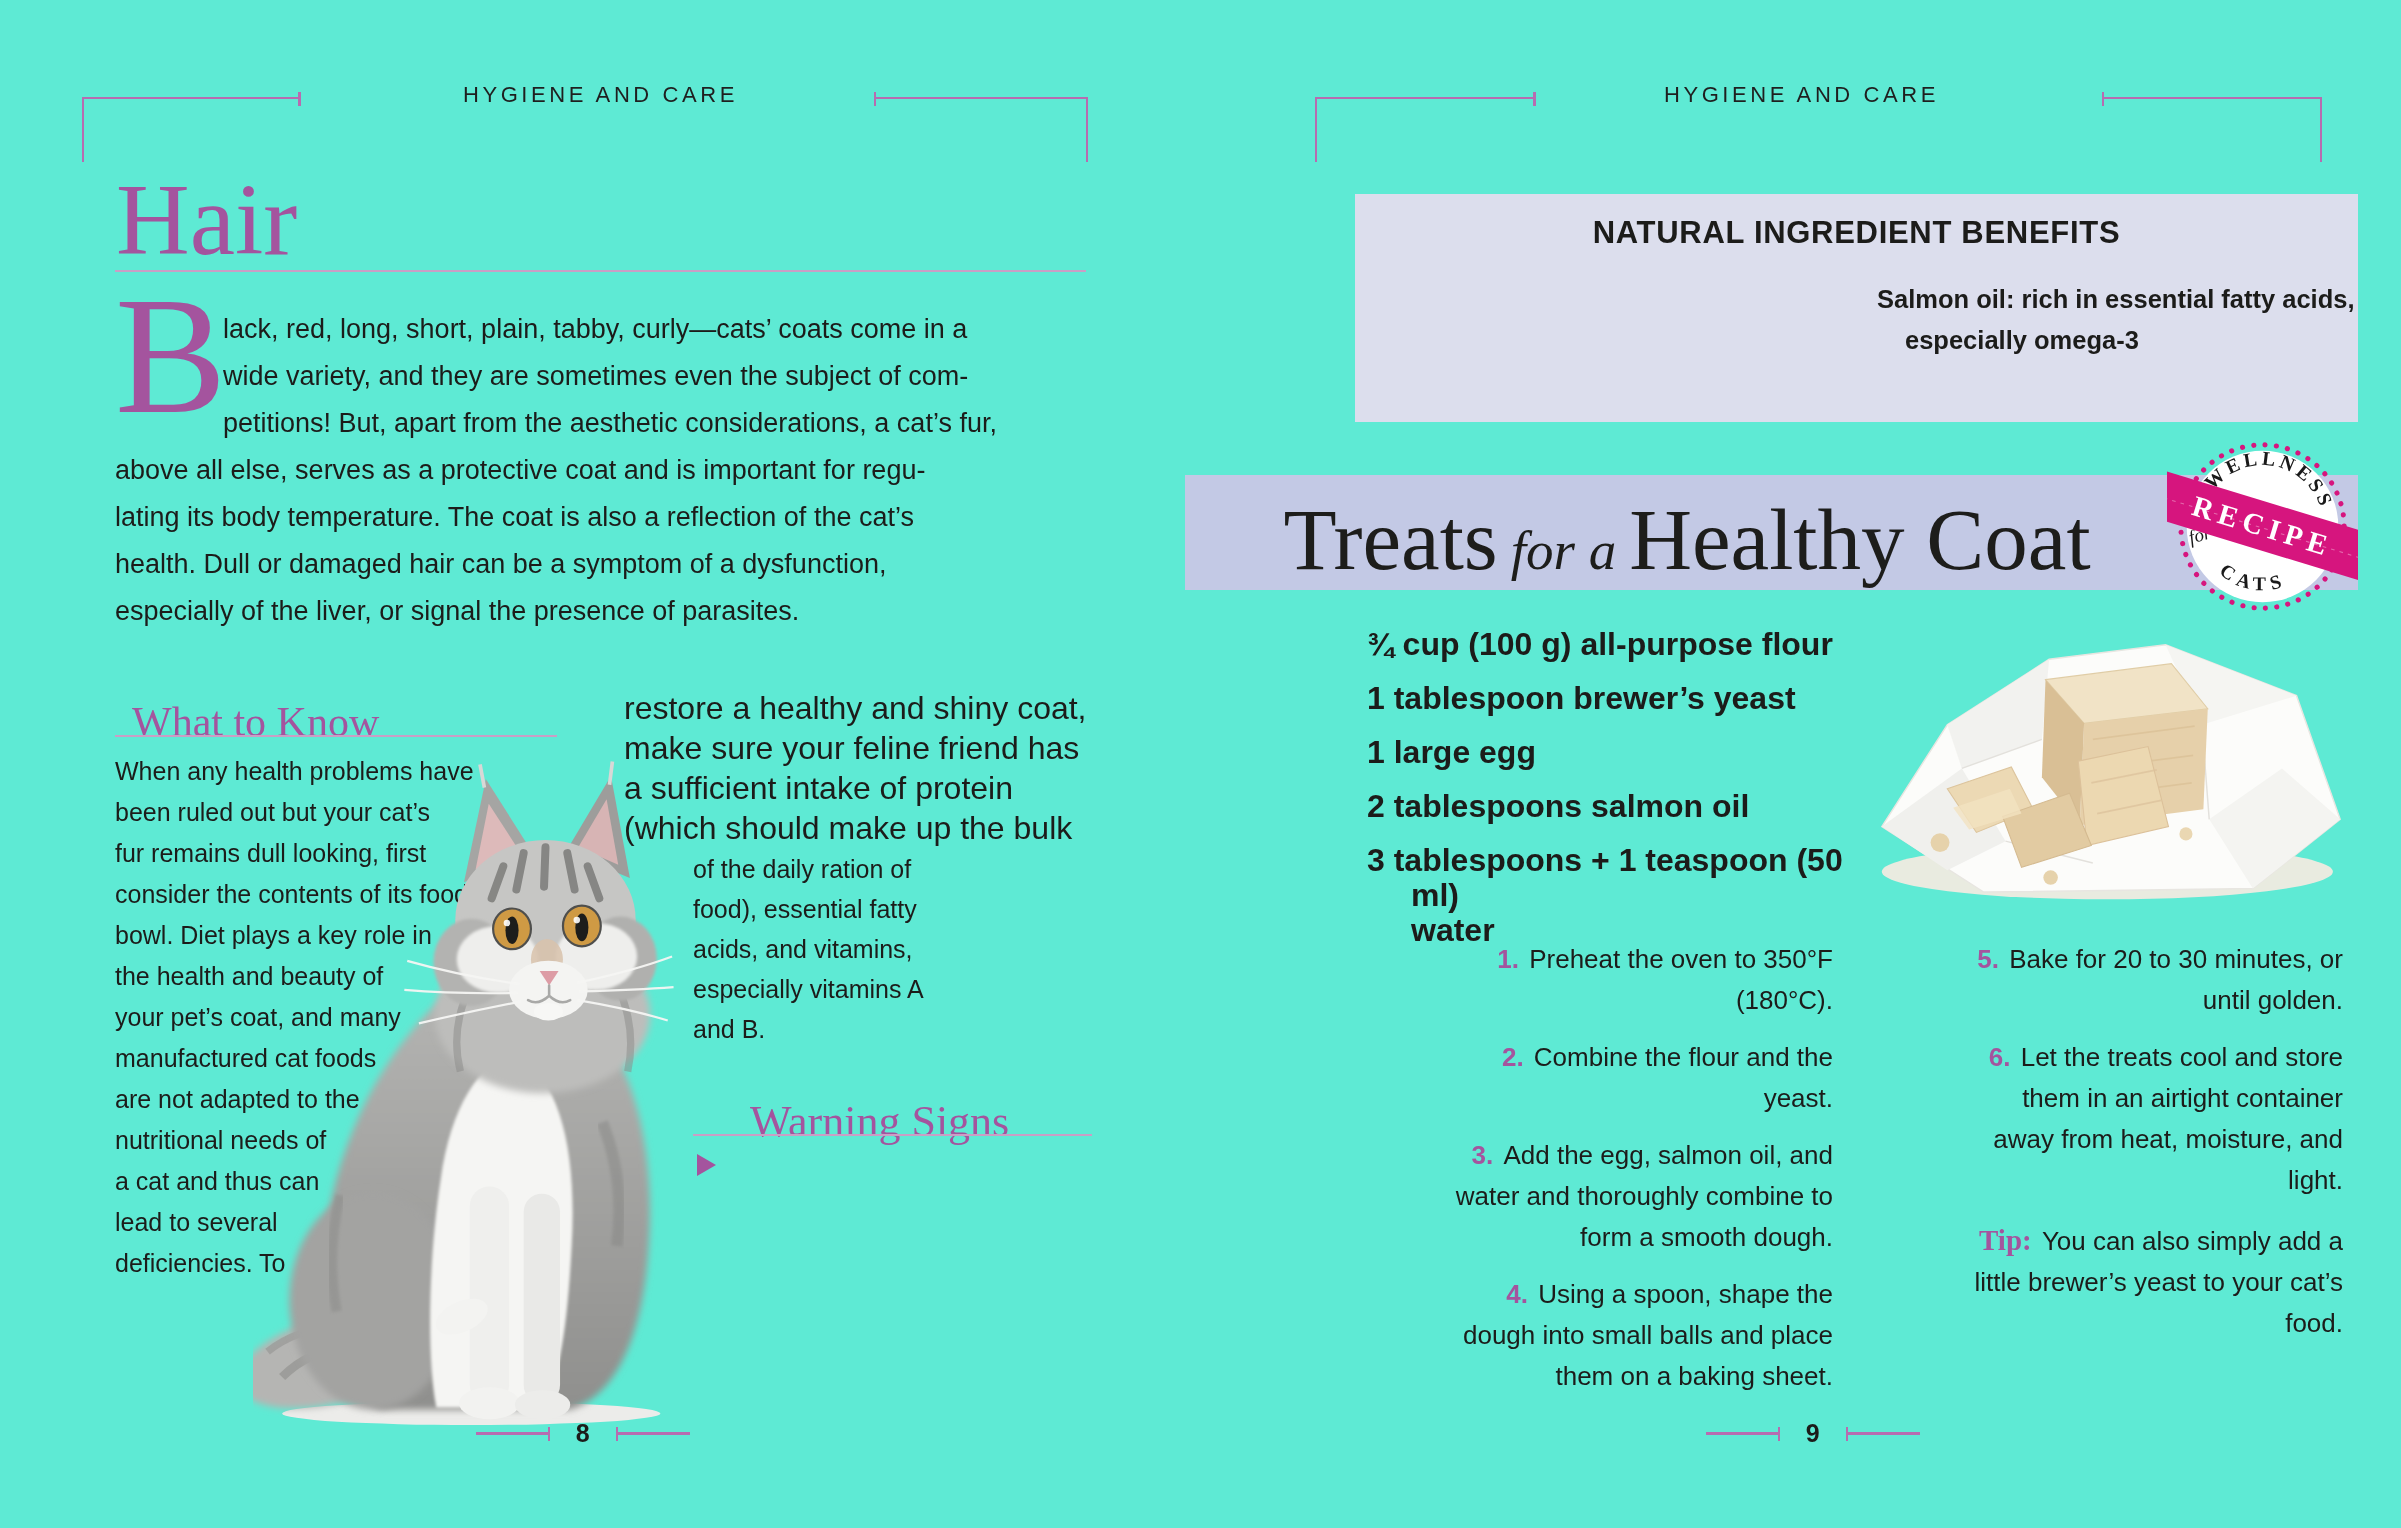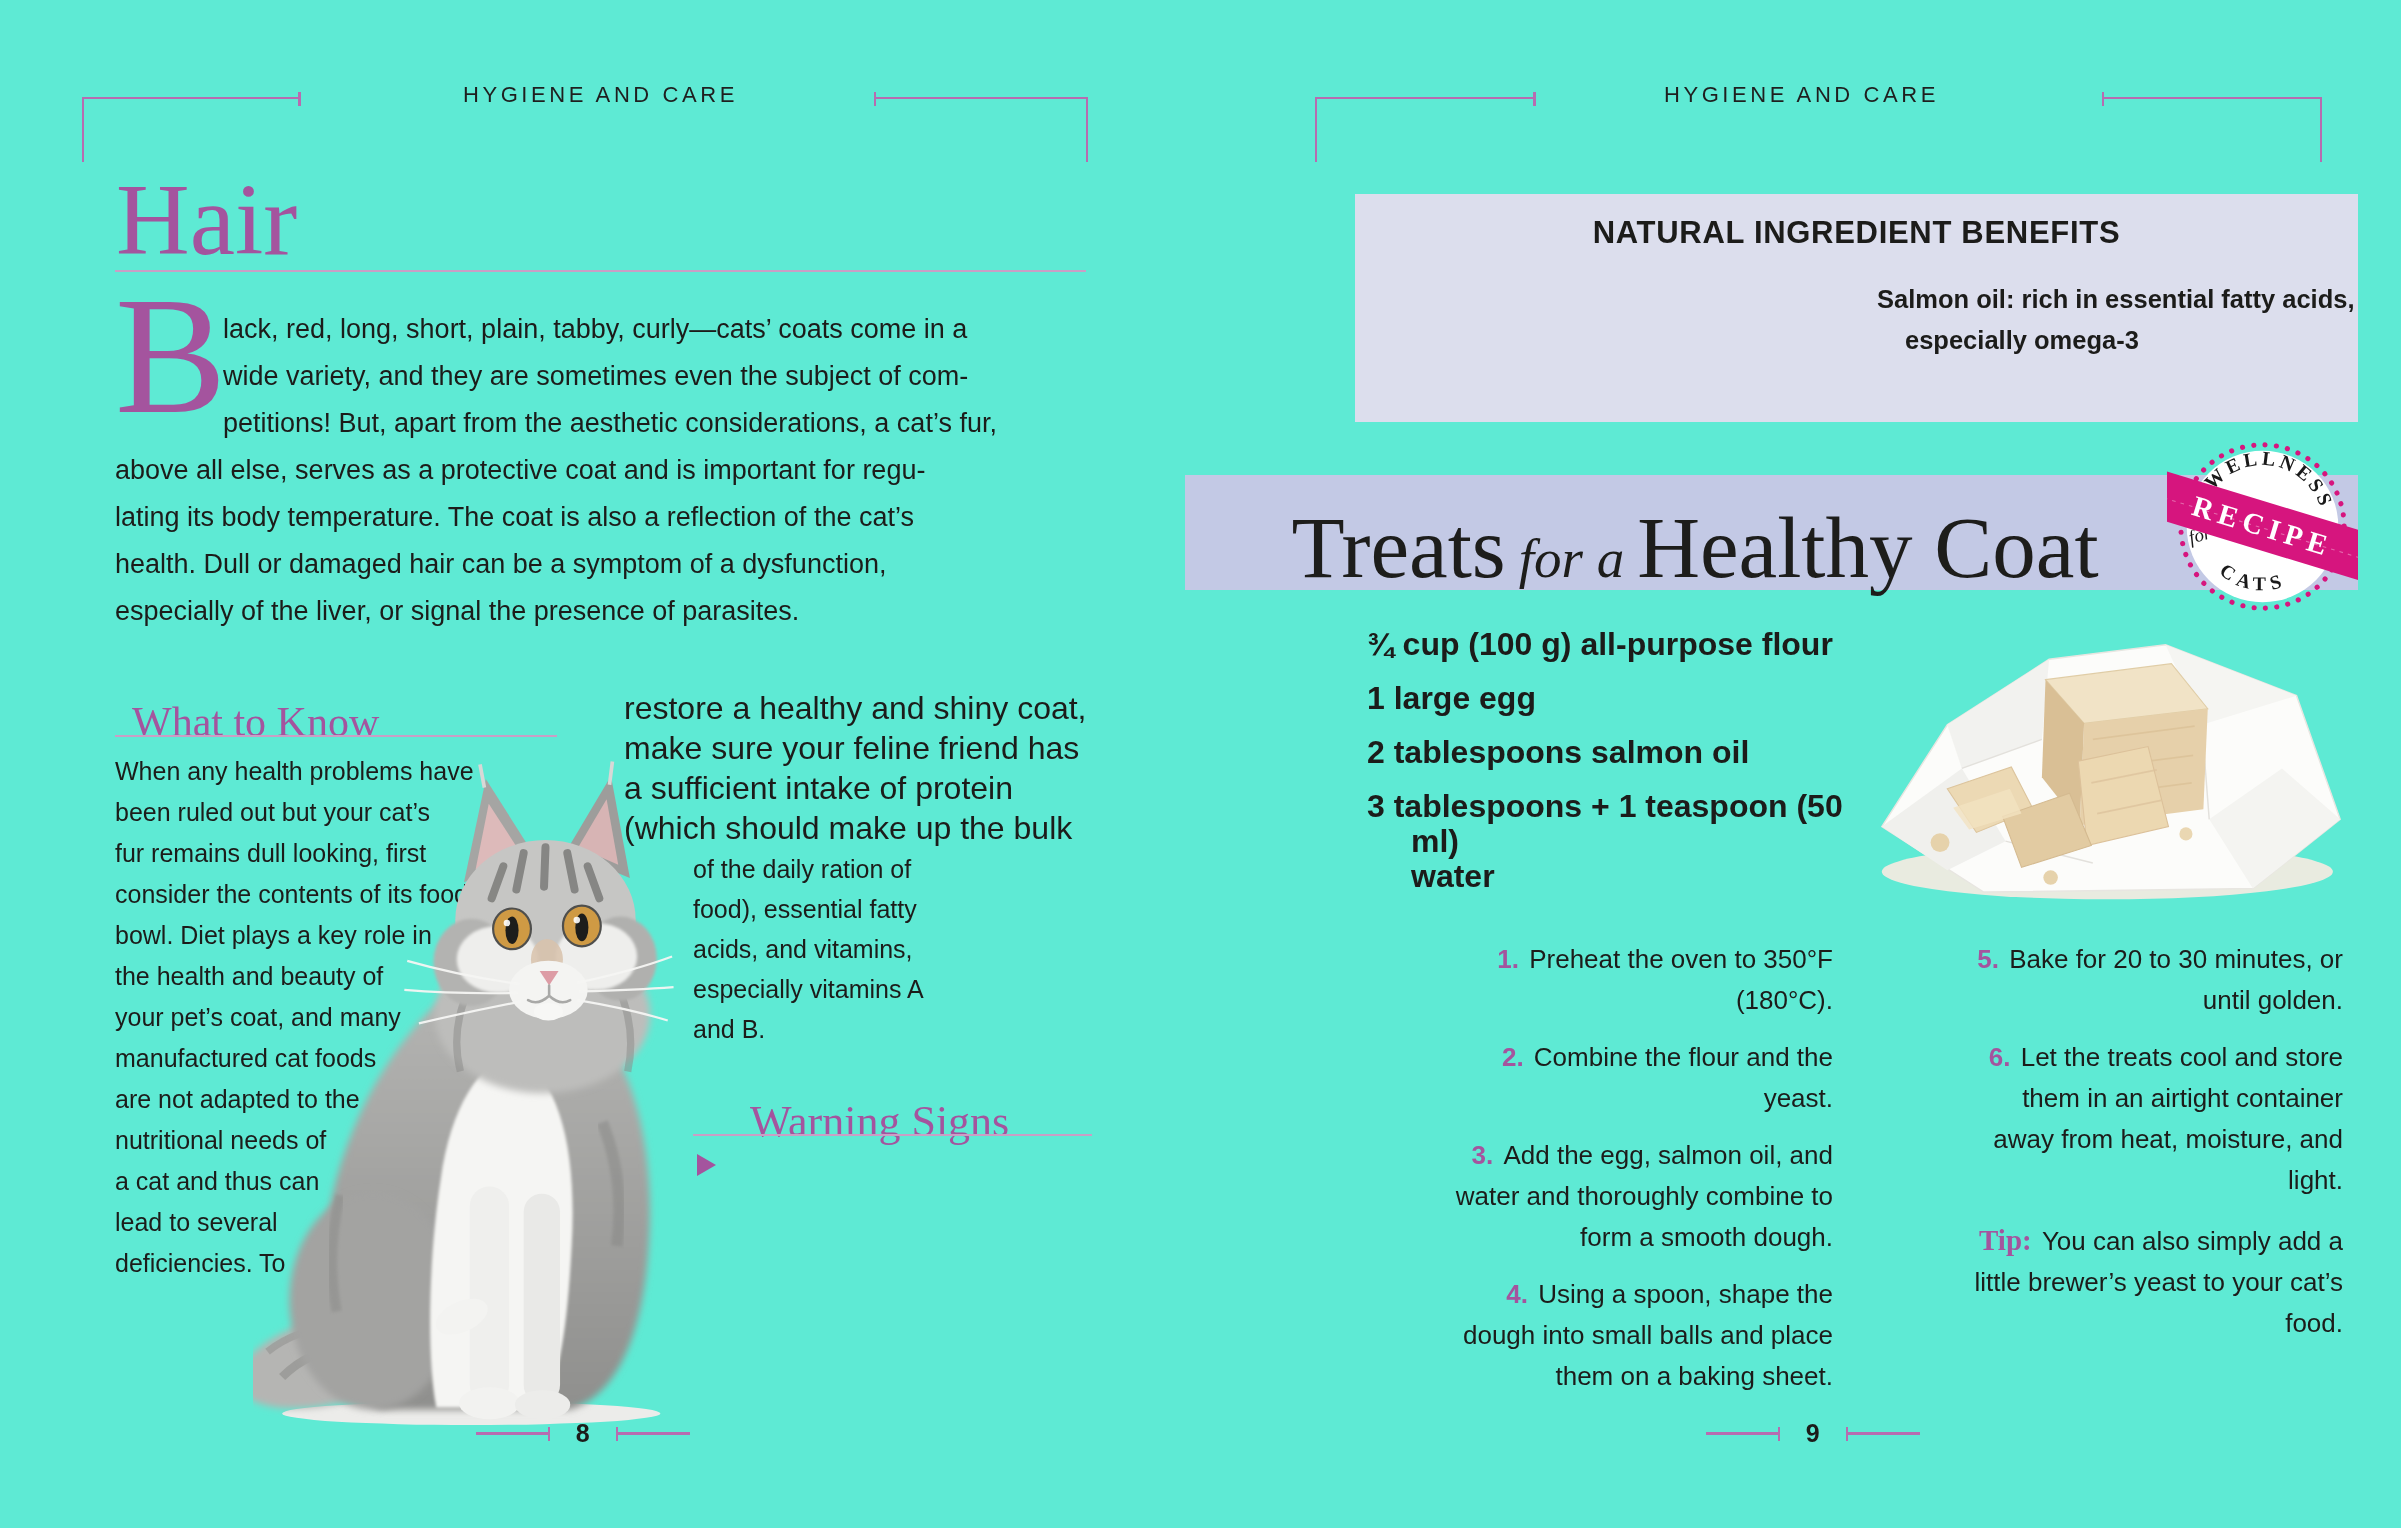--- a/index.html
+++ b/index.html
@@ -63,21 +63,21 @@
   
   #benefits{position:absolute;left:1355px;top:194px;width:1003px;height:228px;background:var(--box-lavender);}
   #benefits-title{position:absolute;left:1355px;top:215px;width:1003px;margin:0;text-align:center;
                   font-size:31px;font-weight:bold;letter-spacing:0.7px;}
   .benefit{position:absolute;top:279px;font-weight:bold;font-size:25.5px;line-height:41px;
            padding-left:28px;text-indent:-28px;}
   #benefit-1{left:1406px;width:437px;}
   #benefit-2{left:1877px;width:458px;}
 
   #banner{position:absolute;left:1185px;top:475px;width:1173px;height:115px;background:var(--banner-lavender);}
-  #banner-title{position:absolute;left:1199px;top:488px;width:968px;margin:12px;text-align:center;
+  #banner-title{position:absolute;left:1199px;top:488px;width:968px;margin:4px;text-align:center;
                 font-family:"Liberation Serif",serif;font-weight:normal;font-size:87px;line-height:1.1;
                 color:#1d1d1b;white-space:nowrap;}
   .t-ital{font-style:italic;font-size:55px;margin:0 13px;}
 
   #stamp{position:absolute;left:2167px;top:431px;width:191px;height:191px;}
 
   #ingredients{position:absolute;left:1367px;top:627px;width:480px;}
   .ing{margin:0 0 19px 0;font-weight:bold;font-size:32px;line-height:35px;white-space:pre-line;
        padding-left:44px;text-indent:-44px;}
 
@@ -258,20 +258,21 @@
     </g>
     <g transform="rotate(17)">
       <rect x="-165" y="-34" width="330" height="66" style="fill:var(--stamp-magenta,#d6157e)"></rect>
       <path d="M -165 2 L 165 2" stroke="#ffffff" stroke-width="1.5" stroke-dasharray="5 7" opacity="0.35"></path>
       <text x="0" y="13" text-anchor="middle" font-family="Liberation Serif, serif" font-weight="bold" font-size="40" letter-spacing="8" fill="#ffffff">RECIPE</text>
     </g>
   </svg>
 
   <div id="ingredients">
     <p class="ing">¾ cup (100 g) all-purpose flour</p>
+    <p class="ing">1 tablespoon brewer’s yeast</p>
     <p class="ing">1 large egg</p>
     <p class="ing">2 tablespoons salmon oil</p>
     <p class="ing">3 tablespoons + 1 teaspoon (50 ml)
 water</p>
   </div>
 
   <svg id="yeast-photo" viewBox="0 0 690 430" aria-hidden="true">
     <g>
       <ellipse cx="340" cy="372" rx="310" ry="38" fill="#e9ebe0"></ellipse>
       <g>

